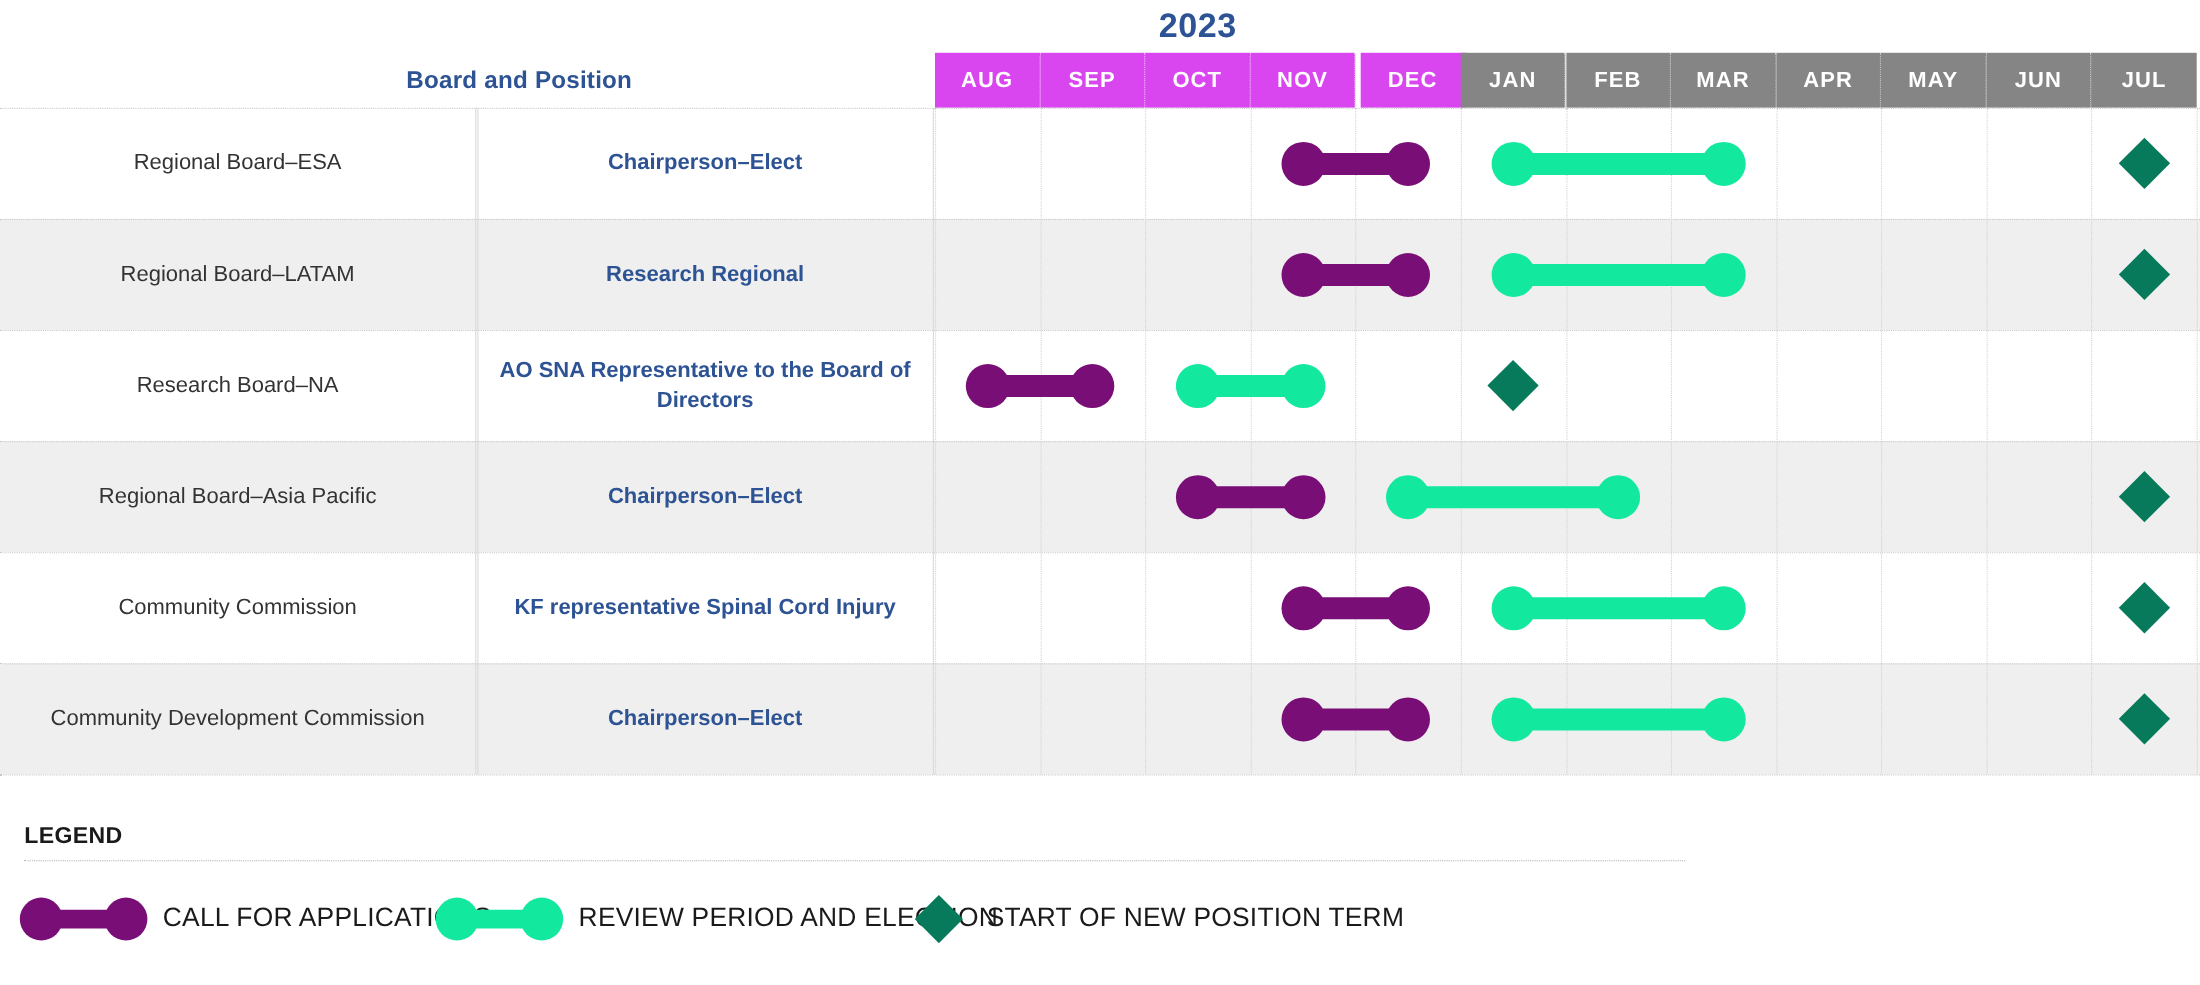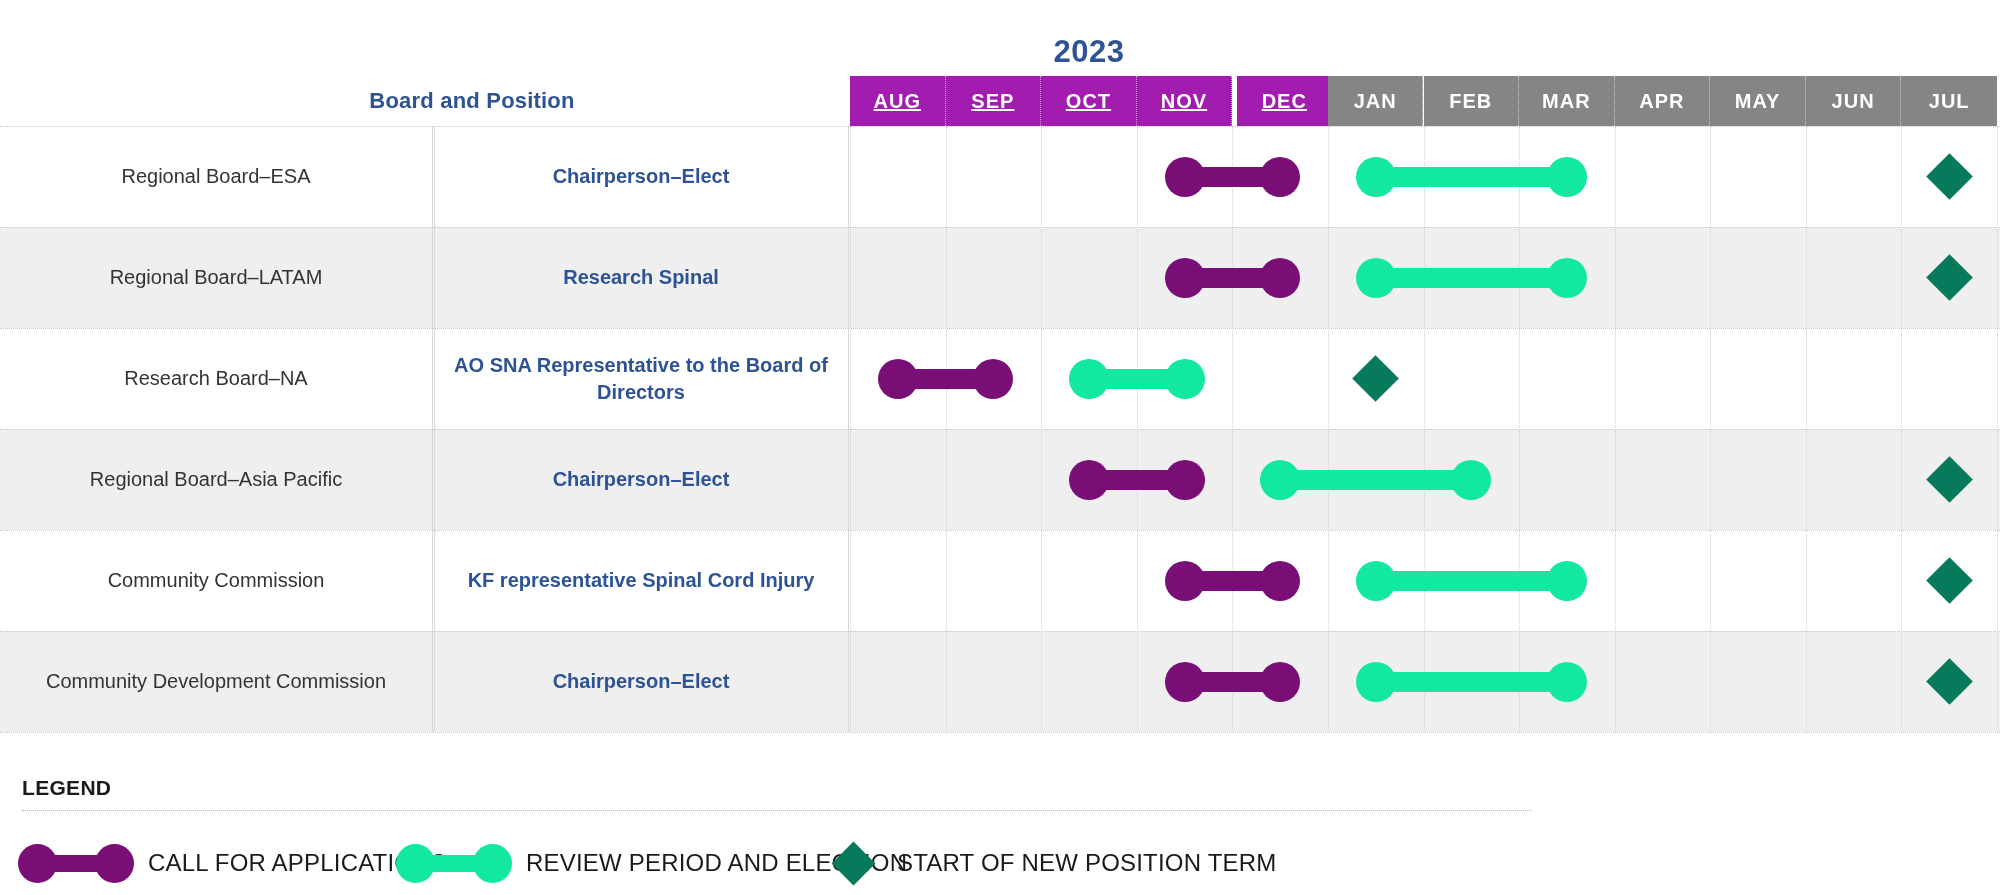--- a/index.html
+++ b/index.html
@@ -11,21 +11,20 @@
     width: 2000px;
     height: 895px;
     font-family: "Liberation Sans", sans-serif;
     overflow: hidden;
   }
 
   .page {
     position: relative;
     width: 2000px;
     height: 628px;
-    margin-top: 28px;
   }
 
   
   .year-band {
     position: absolute;
     left: 0;
     top: 0;
     width: 2000px;
     height: 48px;
   }
@@ -69,21 +68,21 @@
     height: 50px;
     line-height: 50px;
     text-align: center;
     color: #ffffff;
     font-size: 20px;
     font-weight: bold;
     letter-spacing: 1px;
     box-sizing: border-box;
     border-right: 1px dotted rgba(255,255,255,0.55);
   }
-  .month-cell.m2023 { background: #a21caf; text-decoration: underline; }
+  .month-cell.m2023 { background: #d946ef; }
   .month-cell.m2024 { background: #858585; }
   .month-cell.last { border-right: none; }
 
   
   .grid-body {
     position: absolute;
     left: 0;
     top: 98px;
     width: 2000px;
     height: 606px;
@@ -279,21 +278,21 @@
 
   <div class="grid-body">
     <div id="rows-container">
         <div class="row odd" style="top: 0px; height: 101px;">
           <div class="cell-board">Regional Board–ESA</div>
           <div class="cell-position">Chairperson–Elect</div>
         </div>
         <div class="row-sep" style="top: 0px;"></div>
         <div class="row even" style="top: 101px; height: 101px;">
           <div class="cell-board">Regional Board–LATAM</div>
-          <div class="cell-position">Research Spinal</div>
+          <div class="cell-position">Research Regional</div>
         </div>
         <div class="row-sep" style="top: 101px;"></div>
         <div class="row odd" style="top: 202px; height: 101px;">
           <div class="cell-board">Research Board–NA</div>
           <div class="cell-position">AO SNA Representative to the Board of Directors</div>
         </div>
         <div class="row-sep" style="top: 202px;"></div>
         <div class="row even" style="top: 303px; height: 101px;">
           <div class="cell-board">Regional Board–Asia Pacific</div>
           <div class="cell-position">Chairperson–Elect</div>

